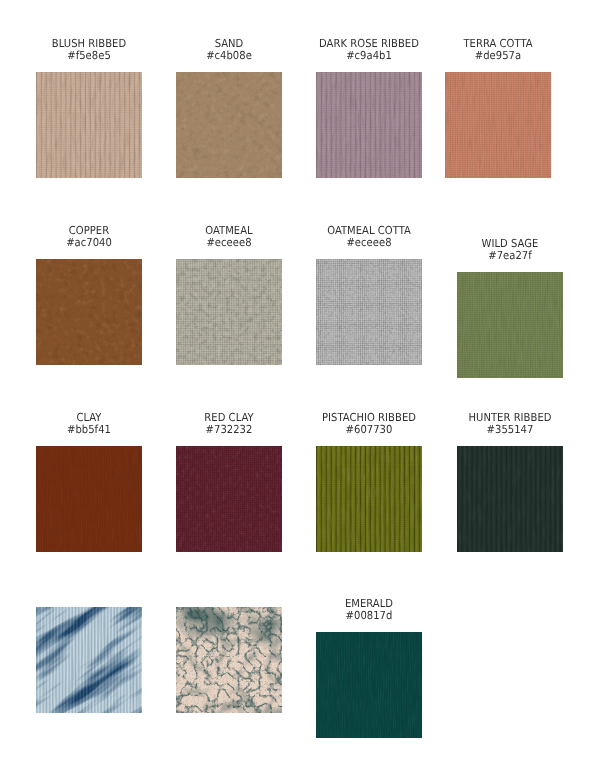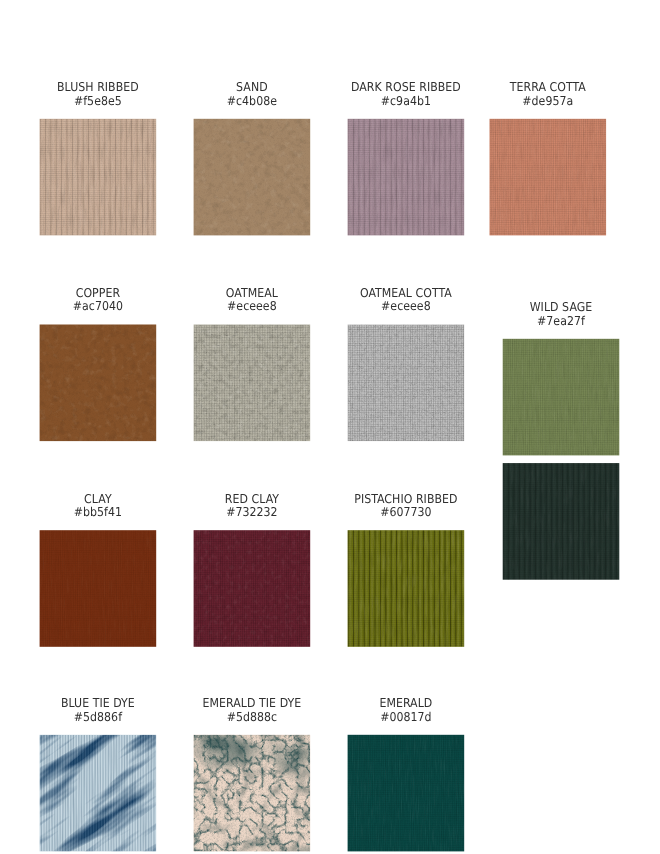--- a/index.html
+++ b/index.html
@@ -11,21 +11,21 @@
     -webkit-font-smoothing:antialiased;
     text-rendering:geometricPrecision;
   }
   #sheet{position:relative;width:600px;height:776px;background:#ffffff;}
   .cell{position:absolute;width:140px;}
   .label{
     text-align:center;color:#303030;
     font-size:11.1px;line-height:12.4px;letter-spacing:0.05px;
     white-space:nowrap;
   }
-  .nm{display:block;margin-top:36px;}
+  .nm{display:block;}
   .hx{display:block;letter-spacing:0.05px;}
   .swatch{
     position:relative;width:106px;height:106px;margin:0 auto;
     overflow:hidden;
   }
   .swatch svg{position:absolute;top:0;left:0;display:block;}
   #defs{position:absolute;left:-9999px;top:-9999px;width:0;height:0;}
 </style>
 </head>
 <body>
@@ -469,51 +469,47 @@
         <svg width="106" height="106" viewBox="0 0 106 106">
           <rect width="106" height="106" fill="url(#rib10)"></rect>
           <rect width="106" height="106" fill="url(#rf10)"></rect>
           <rect width="106" height="106" filter="url(#gd10)" opacity="0.2"></rect>
           <rect width="106" height="106" filter="url(#gl10)" opacity="0.17"></rect>
           <rect width="106" height="106" filter="url(#sp10)" opacity="0.3"></rect>
         </svg>
       </div>
     </div>
     <div class="cell" style="left: 440px; top: 412px;">
+      <div class="label">
+        <span class="nm">HUNTER RIBBED</span>
+        <span class="hx">#355147</span>
+      </div>
       <div class="swatch" style="background: rgb(33, 49, 43); margin-top: 9.2px;">
         <svg width="106" height="106" viewBox="0 0 106 106">
           <rect width="106" height="106" fill="url(#rib11)"></rect>
           <rect width="106" height="106" fill="url(#rf11)"></rect>
           <rect width="106" height="106" filter="url(#gd11)" opacity="0.1"></rect>
           <rect width="106" height="106" filter="url(#gl11)" opacity="0.08"></rect>
           <rect width="106" height="106" filter="url(#sp11)" opacity="0.22"></rect>
         </svg>
       </div>
     </div>
     <div class="cell" style="left: 19px; top: 598px;">
-      <div class="label">
-        <span class="nm">BLUE TIE DYE</span>
-        <span class="hx">#5d886f</span>
-      </div>
       <div class="swatch" style="background: rgb(195, 215, 226); margin-top: 9.2px;">
         <svg width="106" height="106" viewBox="0 0 106 106">
           <g transform="rotate(-36 53 53)">
             <rect x="-60" y="-60" width="230" height="230" filter="url(#td12)"></rect>
           </g>
           <rect width="106" height="106" filter="url(#vfd12)" opacity="0.34"></rect>
           <rect width="106" height="106" filter="url(#vfl12)" opacity="0.28"></rect>
           <rect width="106" height="106" fill="url(#tdr12)"></rect>
         </svg>
       </div>
     </div>
     <div class="cell" style="left: 159px; top: 598px;">
-      <div class="label">
-        <span class="nm">EMERALD TIE DYE</span>
-        <span class="hx">#5d888c</span>
-      </div>
       <div class="swatch" style="background: rgb(235, 214, 198); margin-top: 9.2px;">
         <svg width="106" height="106" viewBox="0 0 106 106">
           <rect width="106" height="106" filter="url(#ckA13)" opacity="0.62"></rect>
           <rect width="106" height="106" filter="url(#ckB13)" opacity="0.72"></rect>
           <rect width="106" height="106" filter="url(#ckC13)" opacity="0.88"></rect>
           <rect width="106" height="106" filter="url(#ckD13)" opacity="0.46"></rect>
           <rect width="106" height="106" filter="url(#sp13)" opacity="0.34"></rect>
         </svg>
       </div>
     </div>

